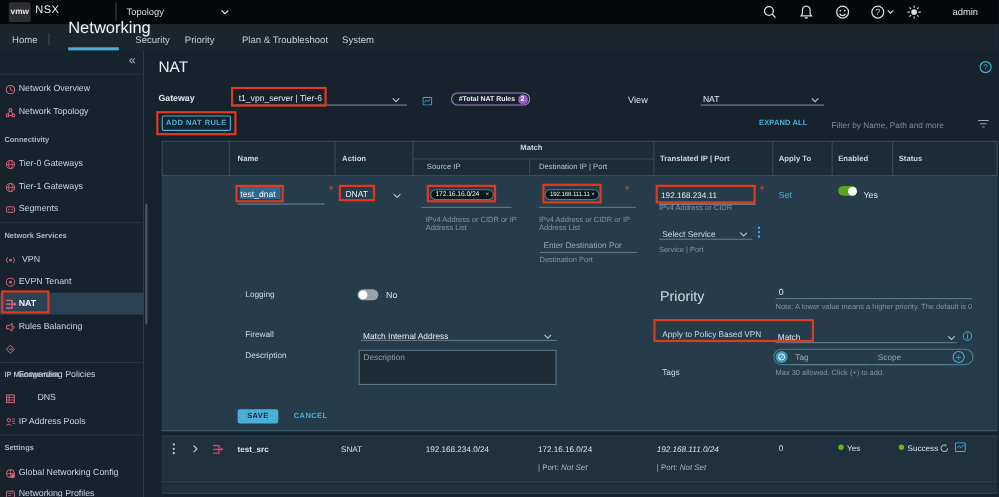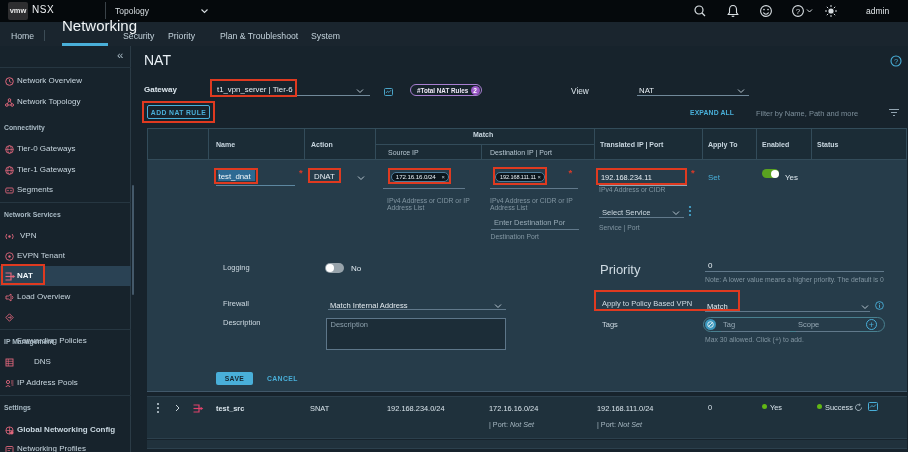--- a/index.html
+++ b/index.html
@@ -147,21 +147,21 @@
           <path d="M7.6 2.7 L10.3 4.5 L7.6 6.3 Z" fill="#e0677c"></path>
         </svg>
       </div>
       <div class="abs" style="left:17px;top:271px;color:#f0f6fa;font-size:8px;font-weight:bold;">NAT</div>
       <div class="abs" style="left:5px;top:292.5px;">
         <svg width="9" height="9" viewBox="0 0 9 9">
           <path d="M1 3 L3.5 3 L6 1 L6 8 L3.5 6 L1 6 Z" stroke="#e0677c" fill="none" stroke-width="0.9"></path>
           <path d="M7.3 3 A2.3 2.3 0 0 1 7.3 6" stroke="#e0677c" fill="none" stroke-width="0.8"></path>
         </svg>
       </div>
-      <div class="abs" style="left:17px;top:292px;color:#c9d7e0;font-size:8px;">Load Overview</div>
+      <div class="abs" style="left:17px;top:292px;color:#c9d7e0;font-size:8px;">Rules Balancing</div>
       <div class="abs" style="left:5px;top:312.5px;">
         <svg width="9" height="9" viewBox="0 0 9 9">
           <path d="M4.5 0.8 L8.2 4.5 L4.5 8.2 L0.8 4.5 Z" stroke="#e0677c" fill="none" stroke-width="0.9"></path>
           <path d="M3 4.5 L6 4.5 M5 3.2 L6.3 4.5 L5 5.8" stroke="#e0677c" fill="none" stroke-width="0.7"></path>
         </svg>
       </div>
       <div class="abs" style="left:17px;top:312px;color:#c9d7e0;font-size:8px;margin-top:24px;">Forwarding Policies</div>
       <div class="abs" style="left:4px;top:338px;color:#a9bac5;font-size:6.8px;font-weight:bold;">IP Management</div>
       <div class="abs" style="left:5px;top:357.5px;">
         <svg width="9" height="9" viewBox="0 0 9 9">
@@ -179,21 +179,21 @@
       </div>
       <div class="abs" style="left:17px;top:378px;color:#c9d7e0;font-size:8px;">IP Address Pools</div>
       <div class="abs" style="left:4px;top:404px;color:#a9bac5;font-size:6.8px;font-weight:bold;">Settings</div>
       <div class="abs" style="left:5px;top:425.5px;">
         <svg width="9" height="9" viewBox="0 0 9 9">
           <circle cx="4.5" cy="4.5" r="3.6" stroke="#e0677c" fill="none" stroke-width="0.9"></circle>
           <path d="M1 4.5 L8 4.5 M4.5 1 L4.5 8" stroke="#e0677c" stroke-width="0.7"></path>
           <circle cx="6.8" cy="6.8" r="1.8" fill="#e0677c"></circle>
         </svg>
       </div>
-      <div class="abs" style="left:17px;top:425px;color:#c9d7e0;font-size:8px;font-weight:bold;">Global Networking Config</div>
+      <div class="abs" style="left:17px;top:425px;color:#c9d7e0;font-size:8px;">Global Networking Config</div>
       <div class="abs" style="left:5px;top:444.5px;">
         <svg width="9" height="9" viewBox="0 0 9 9">
           <rect x="1" y="1.5" width="7" height="6" rx="0.8" stroke="#e0677c" fill="none" stroke-width="0.9"></rect>
           <path d="M2.5 3.5 L6.5 3.5 M2.5 5.5 L5 5.5" stroke="#e0677c" stroke-width="0.7"></path>
         </svg>
       </div>
       <div class="abs" style="left:17px;top:444px;color:#c9d7e0;font-size:8px;">Networking Profiles</div>
       <div class="abs redbox" style="left:1px;top:264px;width:44px;height:21px;"></div>
     </div>
 
@@ -327,21 +327,21 @@
       </svg>
       <svg class="abs" style="left:875px;top:300.5px;" width="9" height="9" viewBox="0 0 9 9">
         <circle cx="4.5" cy="4.5" r="3.9" stroke="#49afd9" fill="none" stroke-width="0.9"></circle>
         <rect x="4.1" y="3.8" width="0.9" height="3" fill="#49afd9"></rect>
         <rect x="4.1" y="2.1" width="0.9" height="1" fill="#49afd9"></rect>
       </svg>
       <div class="abs redbox" style="left:594px;top:290px;width:146px;height:21px;"></div>
       <div class="abs" style="left:223px;top:318px;color:#cfdbe3;font-size:7.5px;">Description</div>
       <div class="abs" style="left:326px;top:317.7px;width:180px;height:32px;background:#1c2d38;border:1px solid #5d7689;"></div>
       <div class="abs" style="left:330.5px;top:320px;color:#8da0ac;font-size:7.5px;">Description</div>
-      <div class="abs" style="left:602px;top:320px;color:#cfdbe3;font-size:7.5px;">Tags</div>
+      <div class="abs" style="left:602px;top:334px;color:#cfdbe3;font-size:7.5px;">Tags</div>
       <div class="abs" style="left:703px;top:316.5px;width:182px;height:15px;border:1px solid #49808f;border-radius:8px;"></div>
       <div class="abs" style="left:705px;top:318.5px;width:11px;height:11px;background:#3b97bd;border-radius:50%;"></div>
       <svg class="abs" style="left:707px;top:320.5px;" width="7" height="7" viewBox="0 0 7 7">
         <circle cx="3.5" cy="3.5" r="2.8" stroke="#eaf4f8" stroke-width="0.9" fill="none"></circle>
         <path d="M1.6 5.4 L5.4 1.6" stroke="#eaf4f8" stroke-width="0.9"></path>
       </svg>
       <div class="abs" style="left:723px;top:320px;color:#97a9b5;font-size:7.5px;">Tag</div>
       <div class="abs" style="left:721px;top:330.5px;width:69px;height:1px;background:#61798b;"></div>
       <div class="abs" style="left:798px;top:320px;color:#97a9b5;font-size:7.5px;">Scope</div>
       <div class="abs" style="left:796px;top:330.5px;width:64px;height:1px;background:#61798b;"></div>
@@ -364,21 +364,21 @@
       <svg class="abs" style="left:193px;top:404px;" width="11" height="9" viewBox="0 0 11 9">
         <path d="M0.5 1 L6 1 L6 8 L0.5 8" stroke="#e0426b" fill="none" stroke-width="1.2"></path>
         <path d="M0.5 4.5 L8 4.5" stroke="#e0426b" stroke-width="1.2"></path>
         <path d="M7.6 2.7 L10.3 4.5 L7.6 6.3 Z" fill="#e0426b"></path>
       </svg>
       <div class="abs" style="left:216px;top:404px;color:#d9e4eb;font-size:7.4px;font-weight:bold;">test_src</div>
       <div class="abs" style="left:310px;top:404px;color:#d9e4eb;font-size:7.4px;">SNAT</div>
       <div class="abs" style="left:387px;top:404px;color:#d9e4eb;font-size:7.4px;">192.168.234.0/24</div>
       <div class="abs" style="left:489px;top:404px;color:#d9e4eb;font-size:7.4px;">172.16.16.0/24</div>
       <div class="abs" style="left:489px;top:420px;color:#a7b8c2;font-size:7.2px;">| Port: <i>Not Set</i></div>
-      <div class="abs" style="left:597px;top:404px;color:#d9e4eb;font-size:7.4px;">192.168.111.0/24</div>
+      <div class="abs" style="left:597px;top:404px;color:#d9e4eb;font-size:7.4px;font-style:italic;">192.168.111.0/24</div>
       <div class="abs" style="left:597px;top:420px;color:#a7b8c2;font-size:7.2px;">| Port: <i>Not Set</i></div>
       <div class="abs" style="left:708px;top:402.5px;color:#d9e4eb;font-size:7.4px;">0</div>
       <div class="abs" style="left:762px;top:404px;width:5px;height:5px;background:#62b715;border-radius:50%;"></div>
       <div class="abs" style="left:770px;top:402.5px;color:#d9e4eb;font-size:7.4px;">Yes</div>
       <div class="abs" style="left:817px;top:404px;width:5px;height:5px;background:#62b715;border-radius:50%;"></div>
       <div class="abs" style="left:825px;top:402.5px;color:#d9e4eb;font-size:7.4px;">Success</div>
       <svg class="abs" style="left:854px;top:402.5px;" width="9" height="9" viewBox="0 0 9 9">
         <path d="M7.5 4.5 A3 3 0 1 1 5.8 1.8" stroke="#9fb0ba" stroke-width="1" fill="none"></path>
         <path d="M5.6 0.6 L6.2 2.2 L4.6 2.6" stroke="#9fb0ba" stroke-width="0.8" fill="none"></path>
       </svg>

